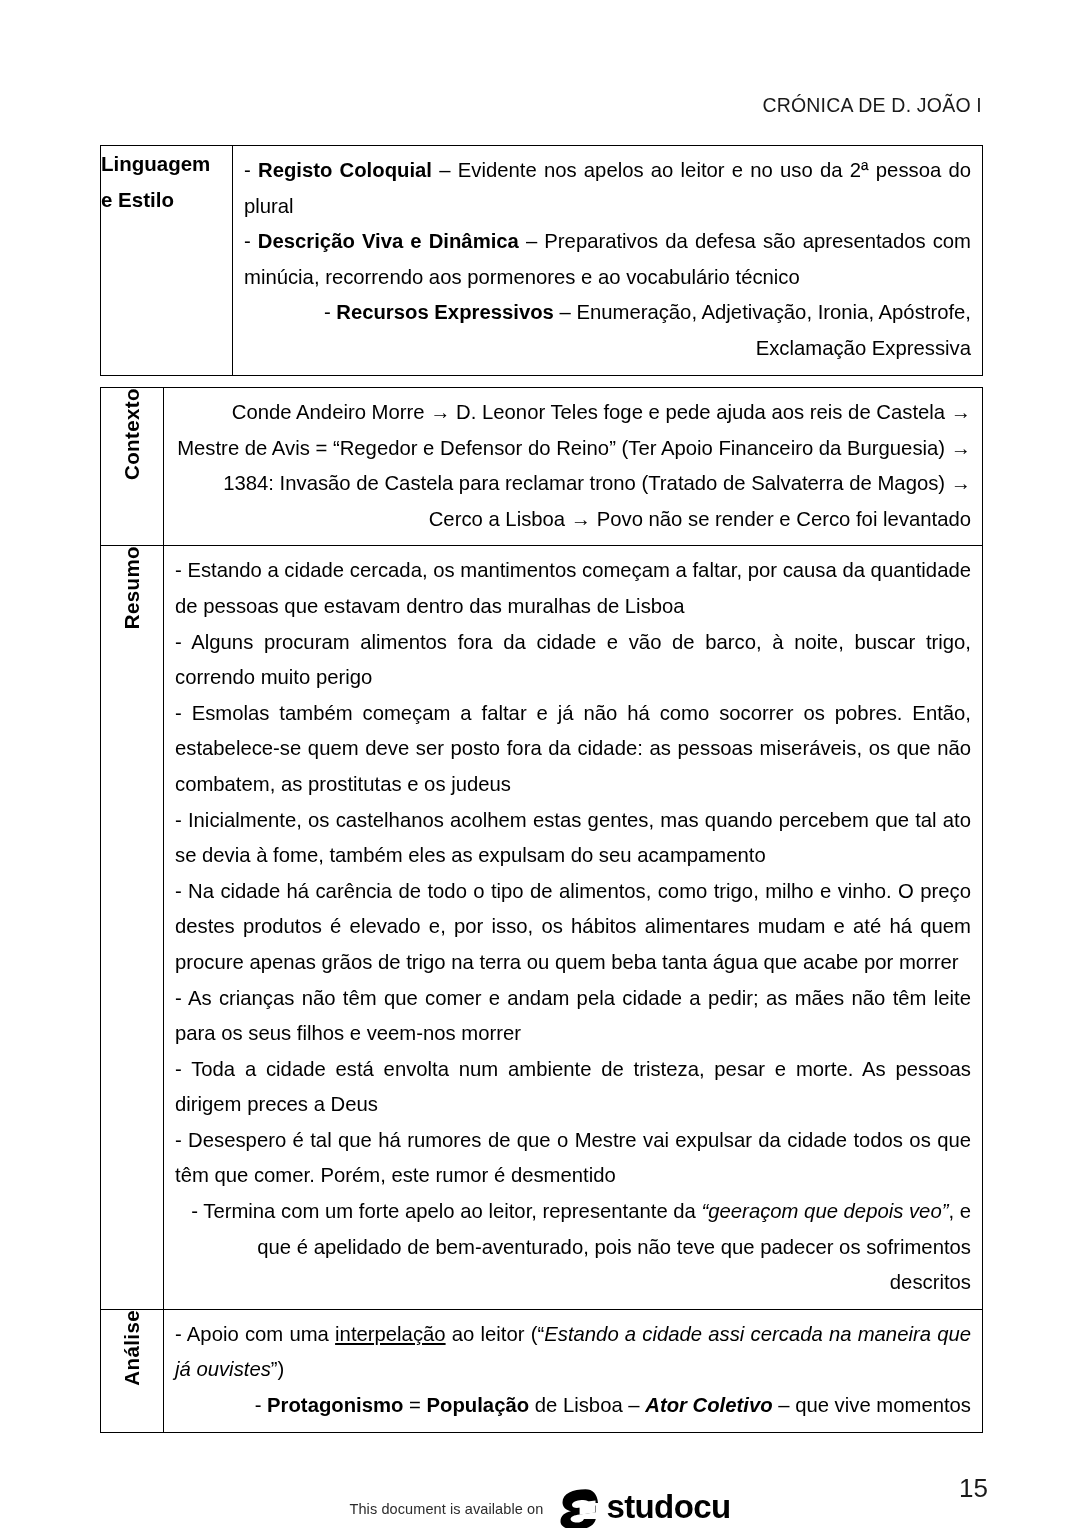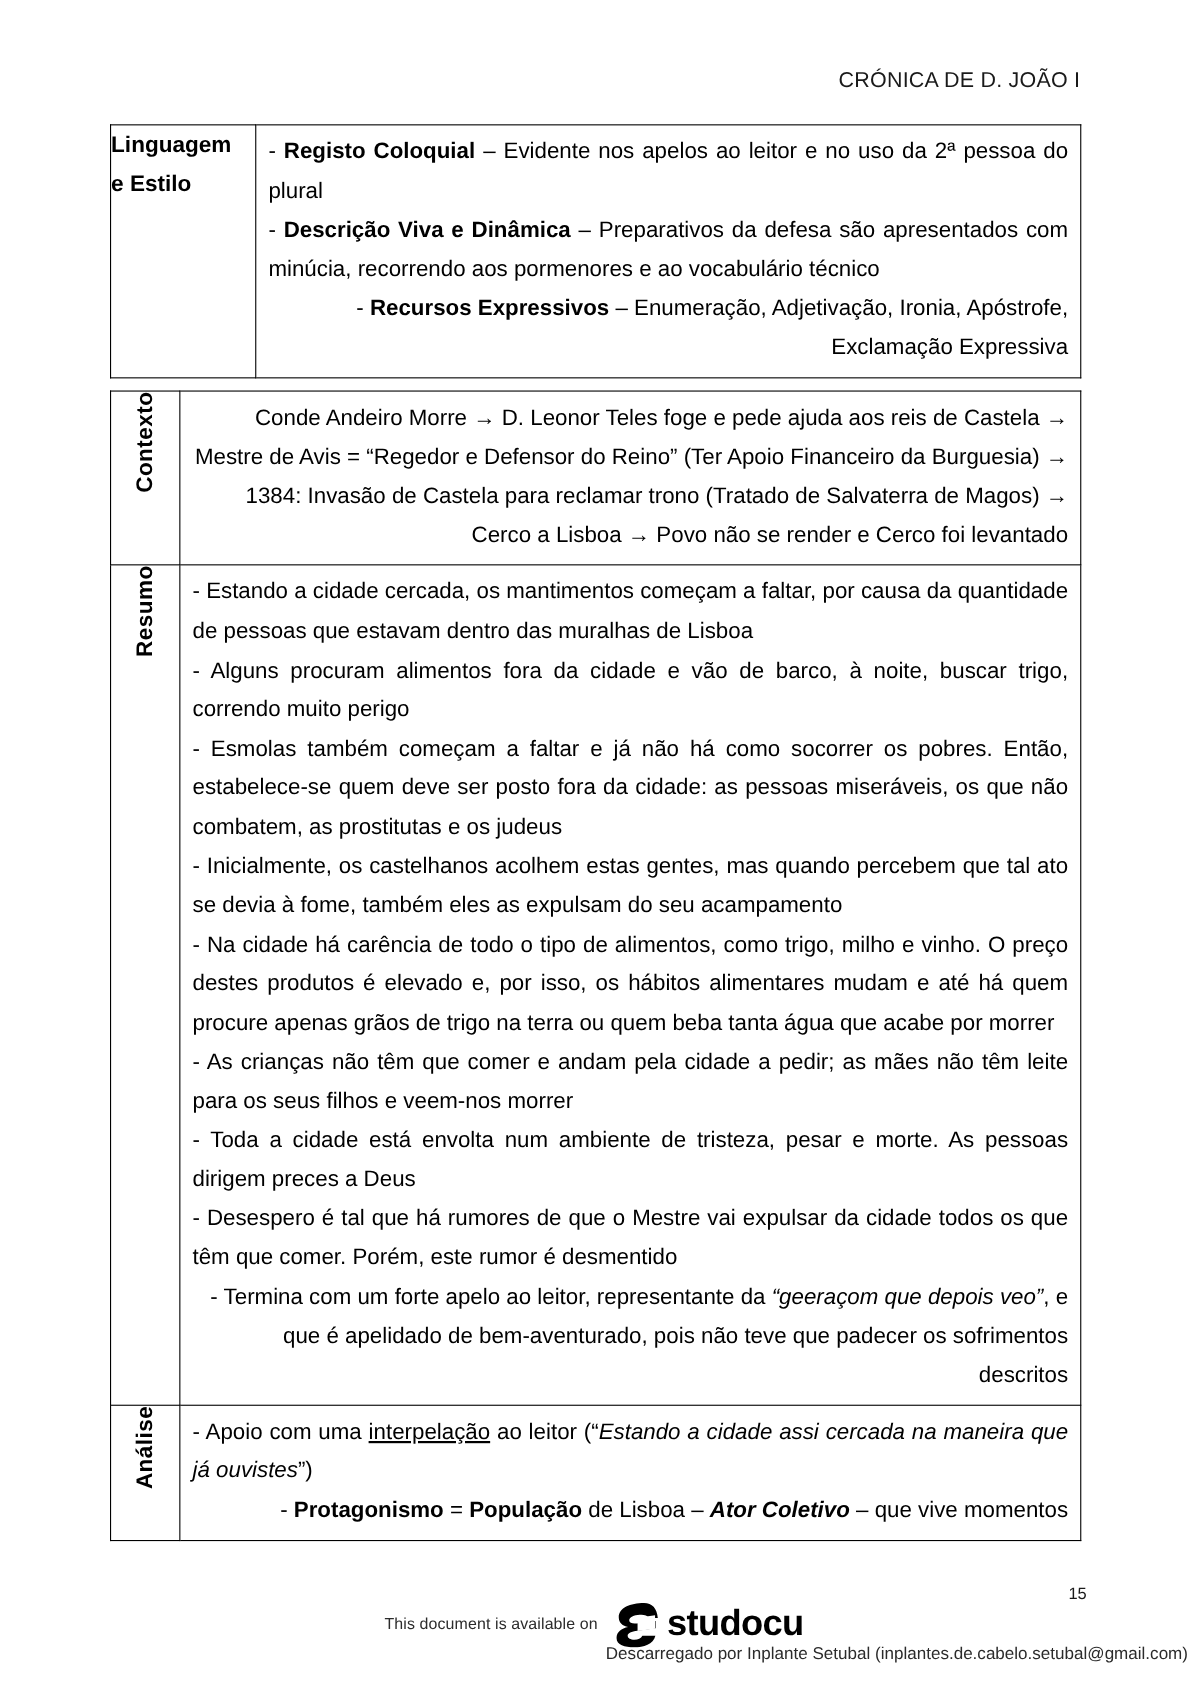--- a/index.html
+++ b/index.html
@@ -14,20 +14,21 @@
     font-family: "Liberation Sans", sans-serif;
     color: #000000;
     -webkit-font-smoothing: antialiased;
   }
 
   .page {
     position: relative;
     width: 1080px;
     height: 1220px;
     box-sizing: border-box;
+    margin-top: 32px;
   }
 
   
   .doc-header {
     position: absolute;
     top: 62px;
     right: 98px;
     font-size: 19.5px;
     letter-spacing: 0.2px;
     color: #1a1a1a;
@@ -113,21 +114,21 @@
     line-height: 34px;
     padding: 3px 6px 4px 6px;
     white-space: nowrap;
   }
 
   
   .page-number {
     position: absolute;
     right: 92px;
     top: 1441px;
-    font-size: 15px;
+    font-size: 26px;
     color: #1a1a1a;
   }
   .watermark {
     position: absolute;
     left: 0;
     right: 0;
     top: 1456px;
     display: flex;
     align-items: center;
     justify-content: center;

